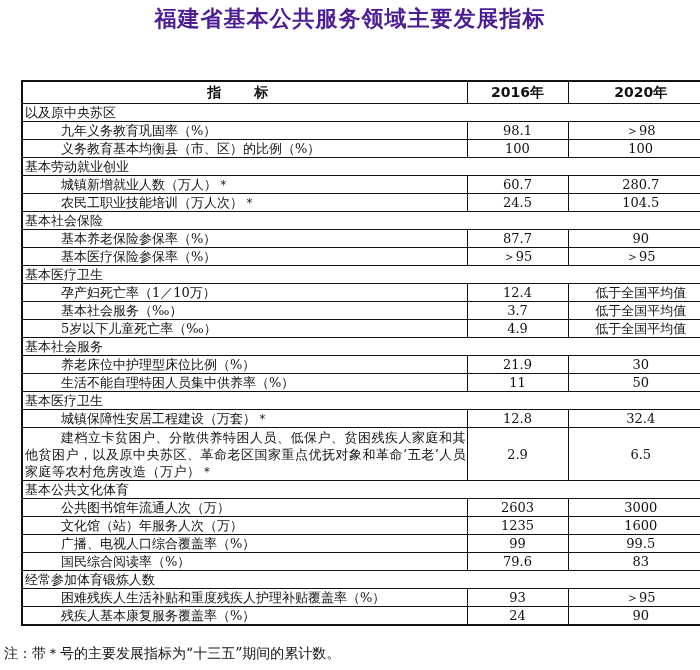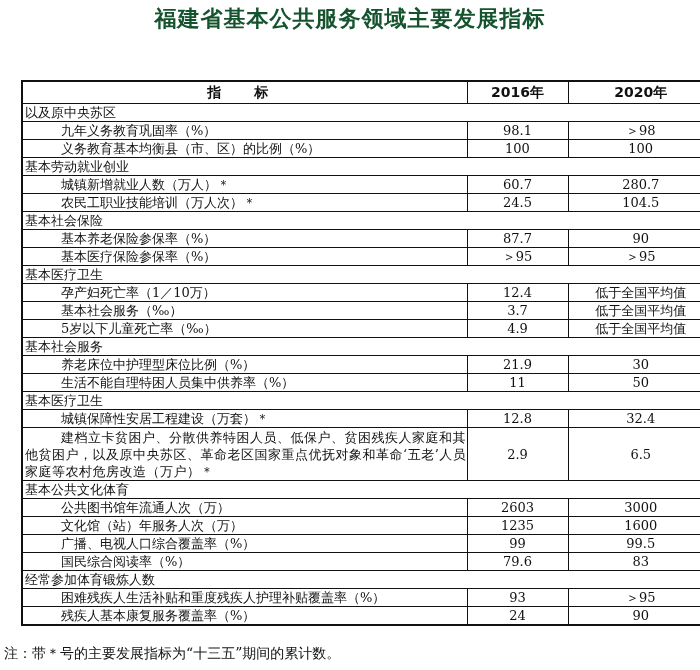--- a/index.html
+++ b/index.html
@@ -1,20 +1,20 @@
 <!DOCTYPE html>
 <html><head>
 <meta charset="utf-8">
 <style>
   html, body { margin: 0; padding: 0; background: #ffffff; }
   body { width: 700px; height: 670px; position: relative; overflow: hidden;
          font-family: "DejaVu Serif", "Liberation Serif", serif; color: #111; }
   .title { position: absolute; left: 0; top: 4px; width: 700px; text-align: center;
            font-family: "DejaVu Sans", sans-serif; font-weight: bold; font-size: 22px;
-           letter-spacing: 1px; color: #14532d; }
+           letter-spacing: 1px; color: #4c1d95; }
   table.main { position: absolute; left: 21px; top: 80px; width: 692px;
                border-collapse: collapse; table-layout: fixed;
                border: 2px solid #111; font-size: 13px; }
   table.main col.c1 { width: 445px; }
   table.main col.c2 { width: 101px; }
   table.main col.c3 { width: 146px; }
   table.main th { height: 21px; padding: 0; border: 1.5px solid #111;
                   font-family: "DejaVu Sans", sans-serif; font-size: 14px; font-weight: bold;
                   text-align: center; }
   table.main th.ind { letter-spacing: 14px; }

